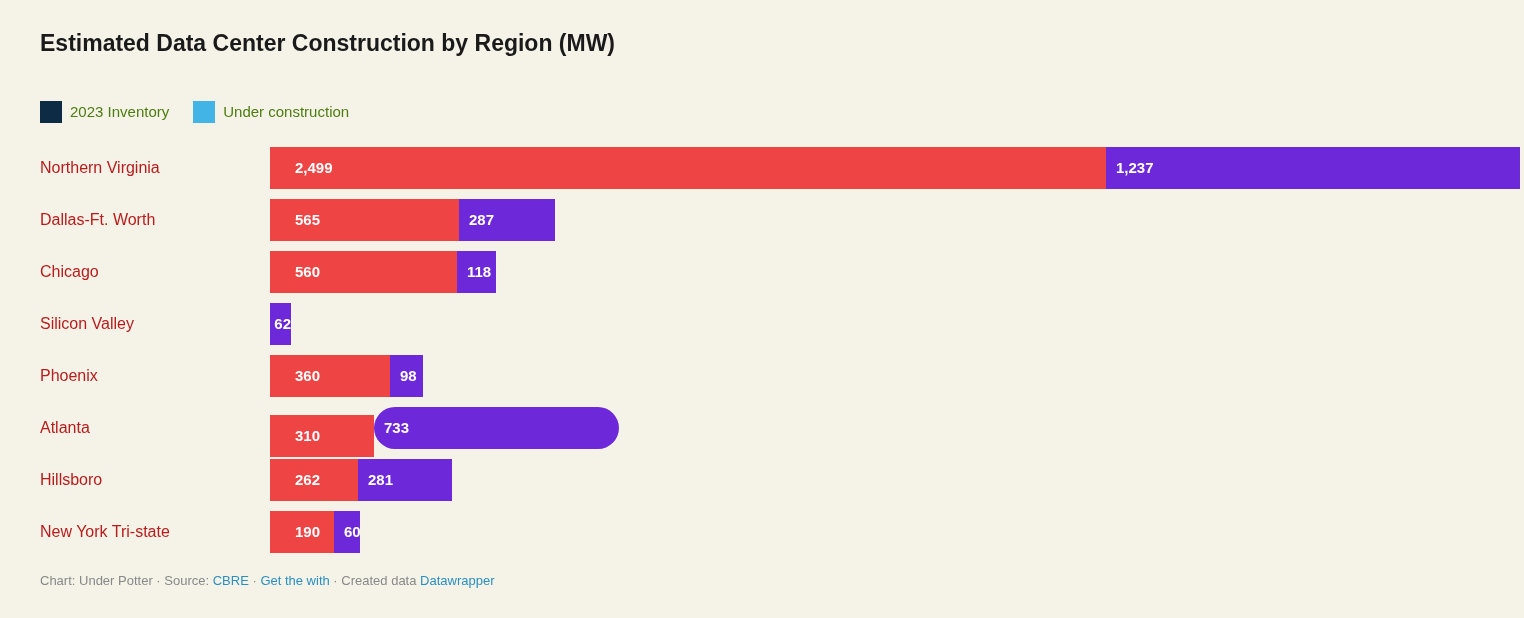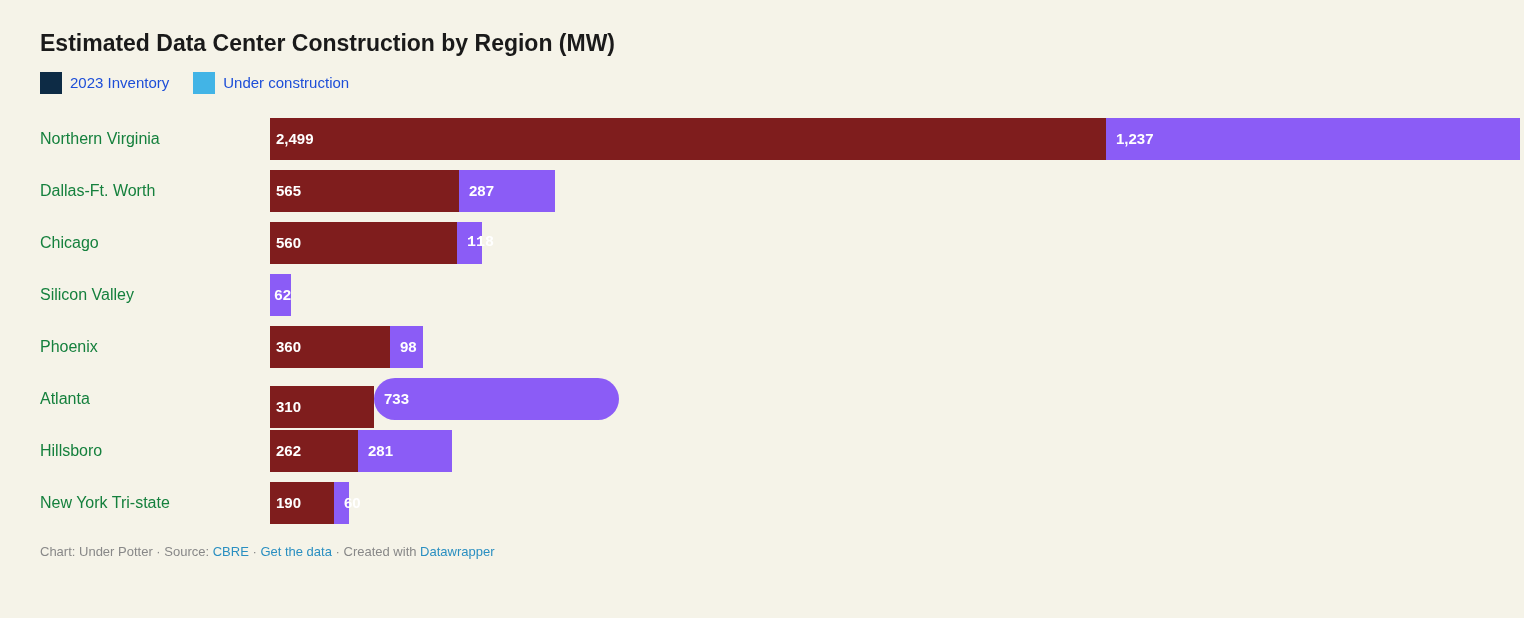--- a/index.html
+++ b/index.html
@@ -25,21 +25,22 @@
       align-items: center;
       gap: 24px;
       margin-bottom: 22px;
     }
 
     .legend-item {
       display: flex;
       align-items: center;
       gap: 8px;
       font-size: 15px;
-      color: #1d4ed8;
+      color: #4d7c0f;
+      margin-top: 29px;
     }
 
     .legend-swatch {
       width: 22px;
       height: 22px;
       display: inline-block;
     }
 
     .legend-swatch.dark { background-color: #0d2b45; }
     .legend-swatch.light { background-color: #42b4e6; }
@@ -52,42 +53,42 @@
       display: flex;
       align-items: center;
       margin-bottom: 6px;
       height: 46px;
     }
 
     .region-label {
       width: 230px;
       min-width: 230px;
       font-size: 16px;
-      color: #15803d;
+      color: #b91c1c;
       text-align: left;
       padding-right: 10px;
     }
 
     .bars-container {
       display: flex;
       align-items: center;
       height: 42px;
       flex: 1;
     }
 
     .bar-dark {
-      background-color: #7f1d1d;
+      background-color: #ef4444;
       height: 42px;
       display: flex;
       align-items: center;
-      padding-left: 6px;
+      padding-left: 25px;
     }
 
     .bar-light {
-      background-color: #8b5cf6;
+      background-color: #6d28d9;
       height: 42px;
       display: flex;
       align-items: center;
       padding-left: 10px;
     }
 
     .bar-label {
       color: #ffffff;
       font-size: 15px;
       font-weight: 600;
@@ -146,21 +147,21 @@
           <span class="bar-label">287</span>
         </div>
       </div>
     </div>
     <div class="bar-row">
       <div class="region-label">Chicago</div>
       <div class="bars-container">
         <div class="bar-dark" style="width: 187px;">
           <span class="bar-label">560</span>
         </div>
-        <div class="bar-light" style="width: 25px; font-family: Liberation Mono, monospace;">
+        <div class="bar-light" style="width: 39px;">
           <span class="bar-label">118</span>
         </div>
       </div>
     </div>
     <div class="bar-row">
       <div class="region-label">Silicon Valley</div>
       <div class="bars-container">
         <div class="bar-light" style="width: 21px; justify-content: flex-end;">
           <span class="bar-label">62</span>
         </div>
@@ -198,22 +199,22 @@
           <span class="bar-label">281</span>
         </div>
       </div>
     </div>
     <div class="bar-row">
       <div class="region-label">New York Tri-state</div>
       <div class="bars-container">
         <div class="bar-dark" style="width: 64px;">
           <span class="bar-label">190</span>
         </div>
-        <div class="bar-light" style="width: 15px;">
+        <div class="bar-light" style="width: 26px;">
           <span class="bar-label">60</span>
         </div>
       </div>
     </div>
   </div>
 
 <div class="footer">
-  <span>Chart: Under Potter · Source: </span><a href="#">CBRE</a><span> · </span><a href="#">Get the data</a><span> · Created with </span><a href="#">Datawrapper</a>
+  <span>Chart: Under Potter · Source: </span><a href="#">CBRE</a><span> · </span><a href="#">Get the with</a><span> · Created data </span><a href="#">Datawrapper</a>
 </div>
 
 </body></html>

